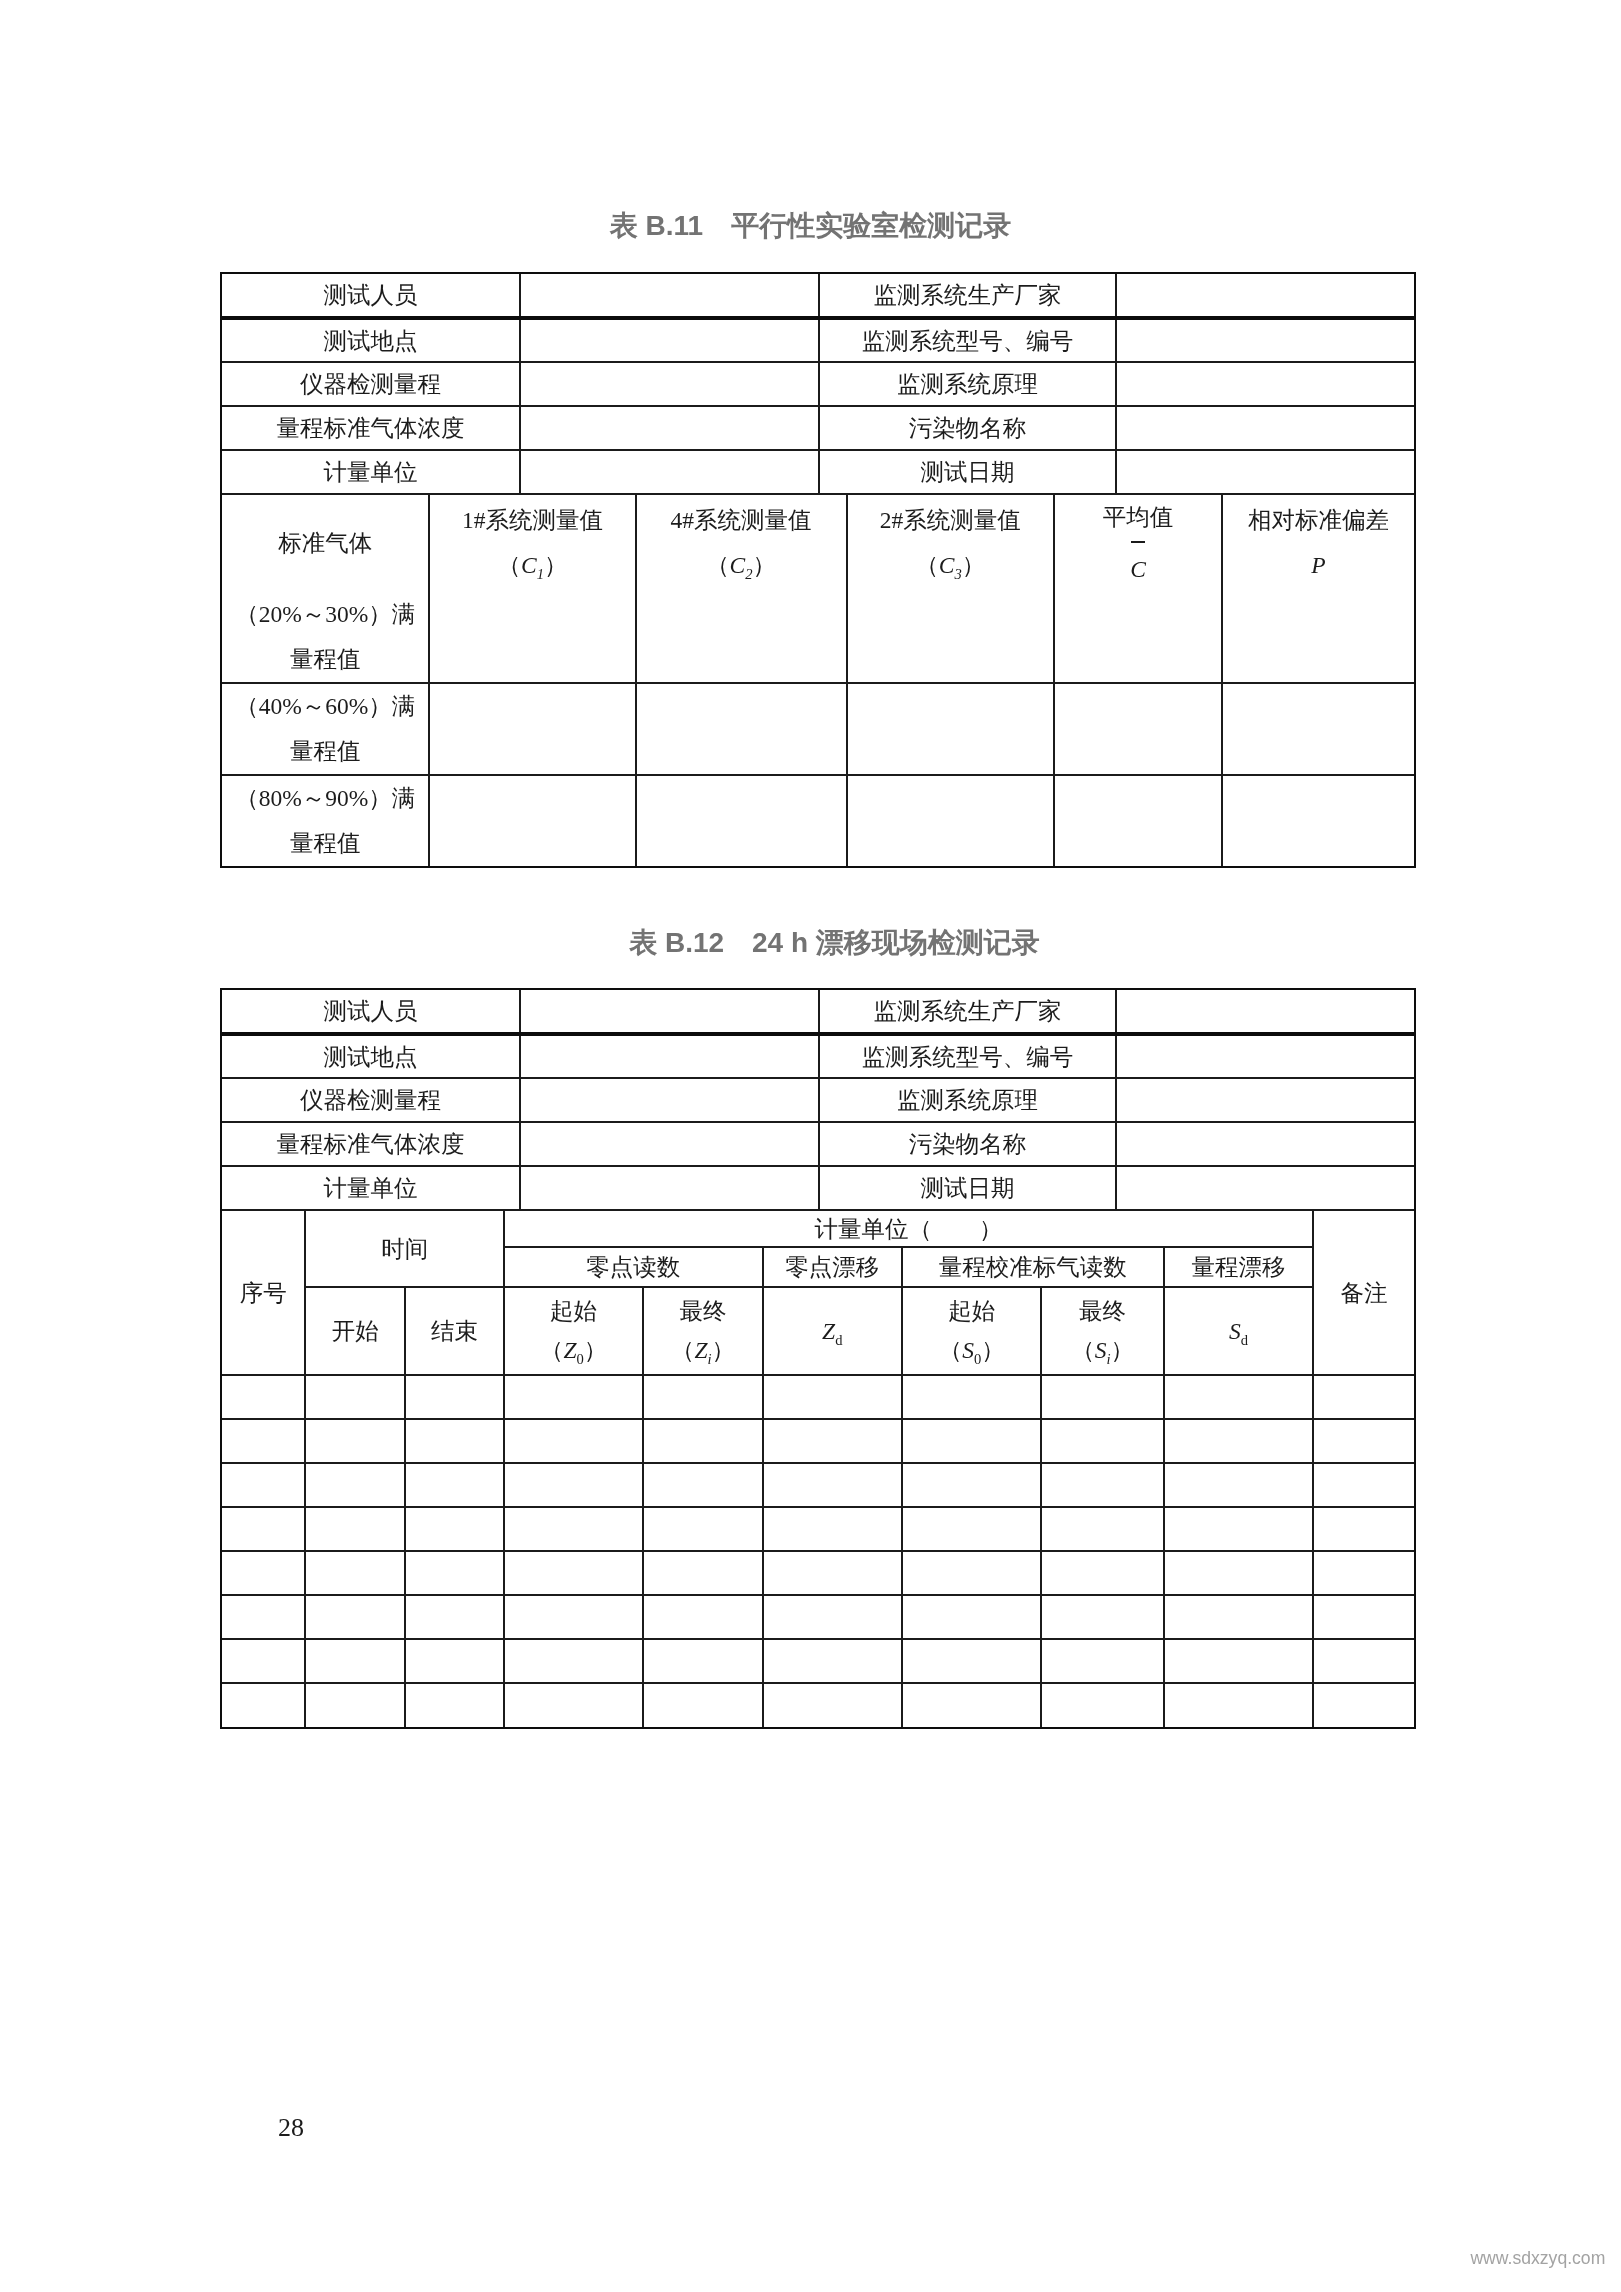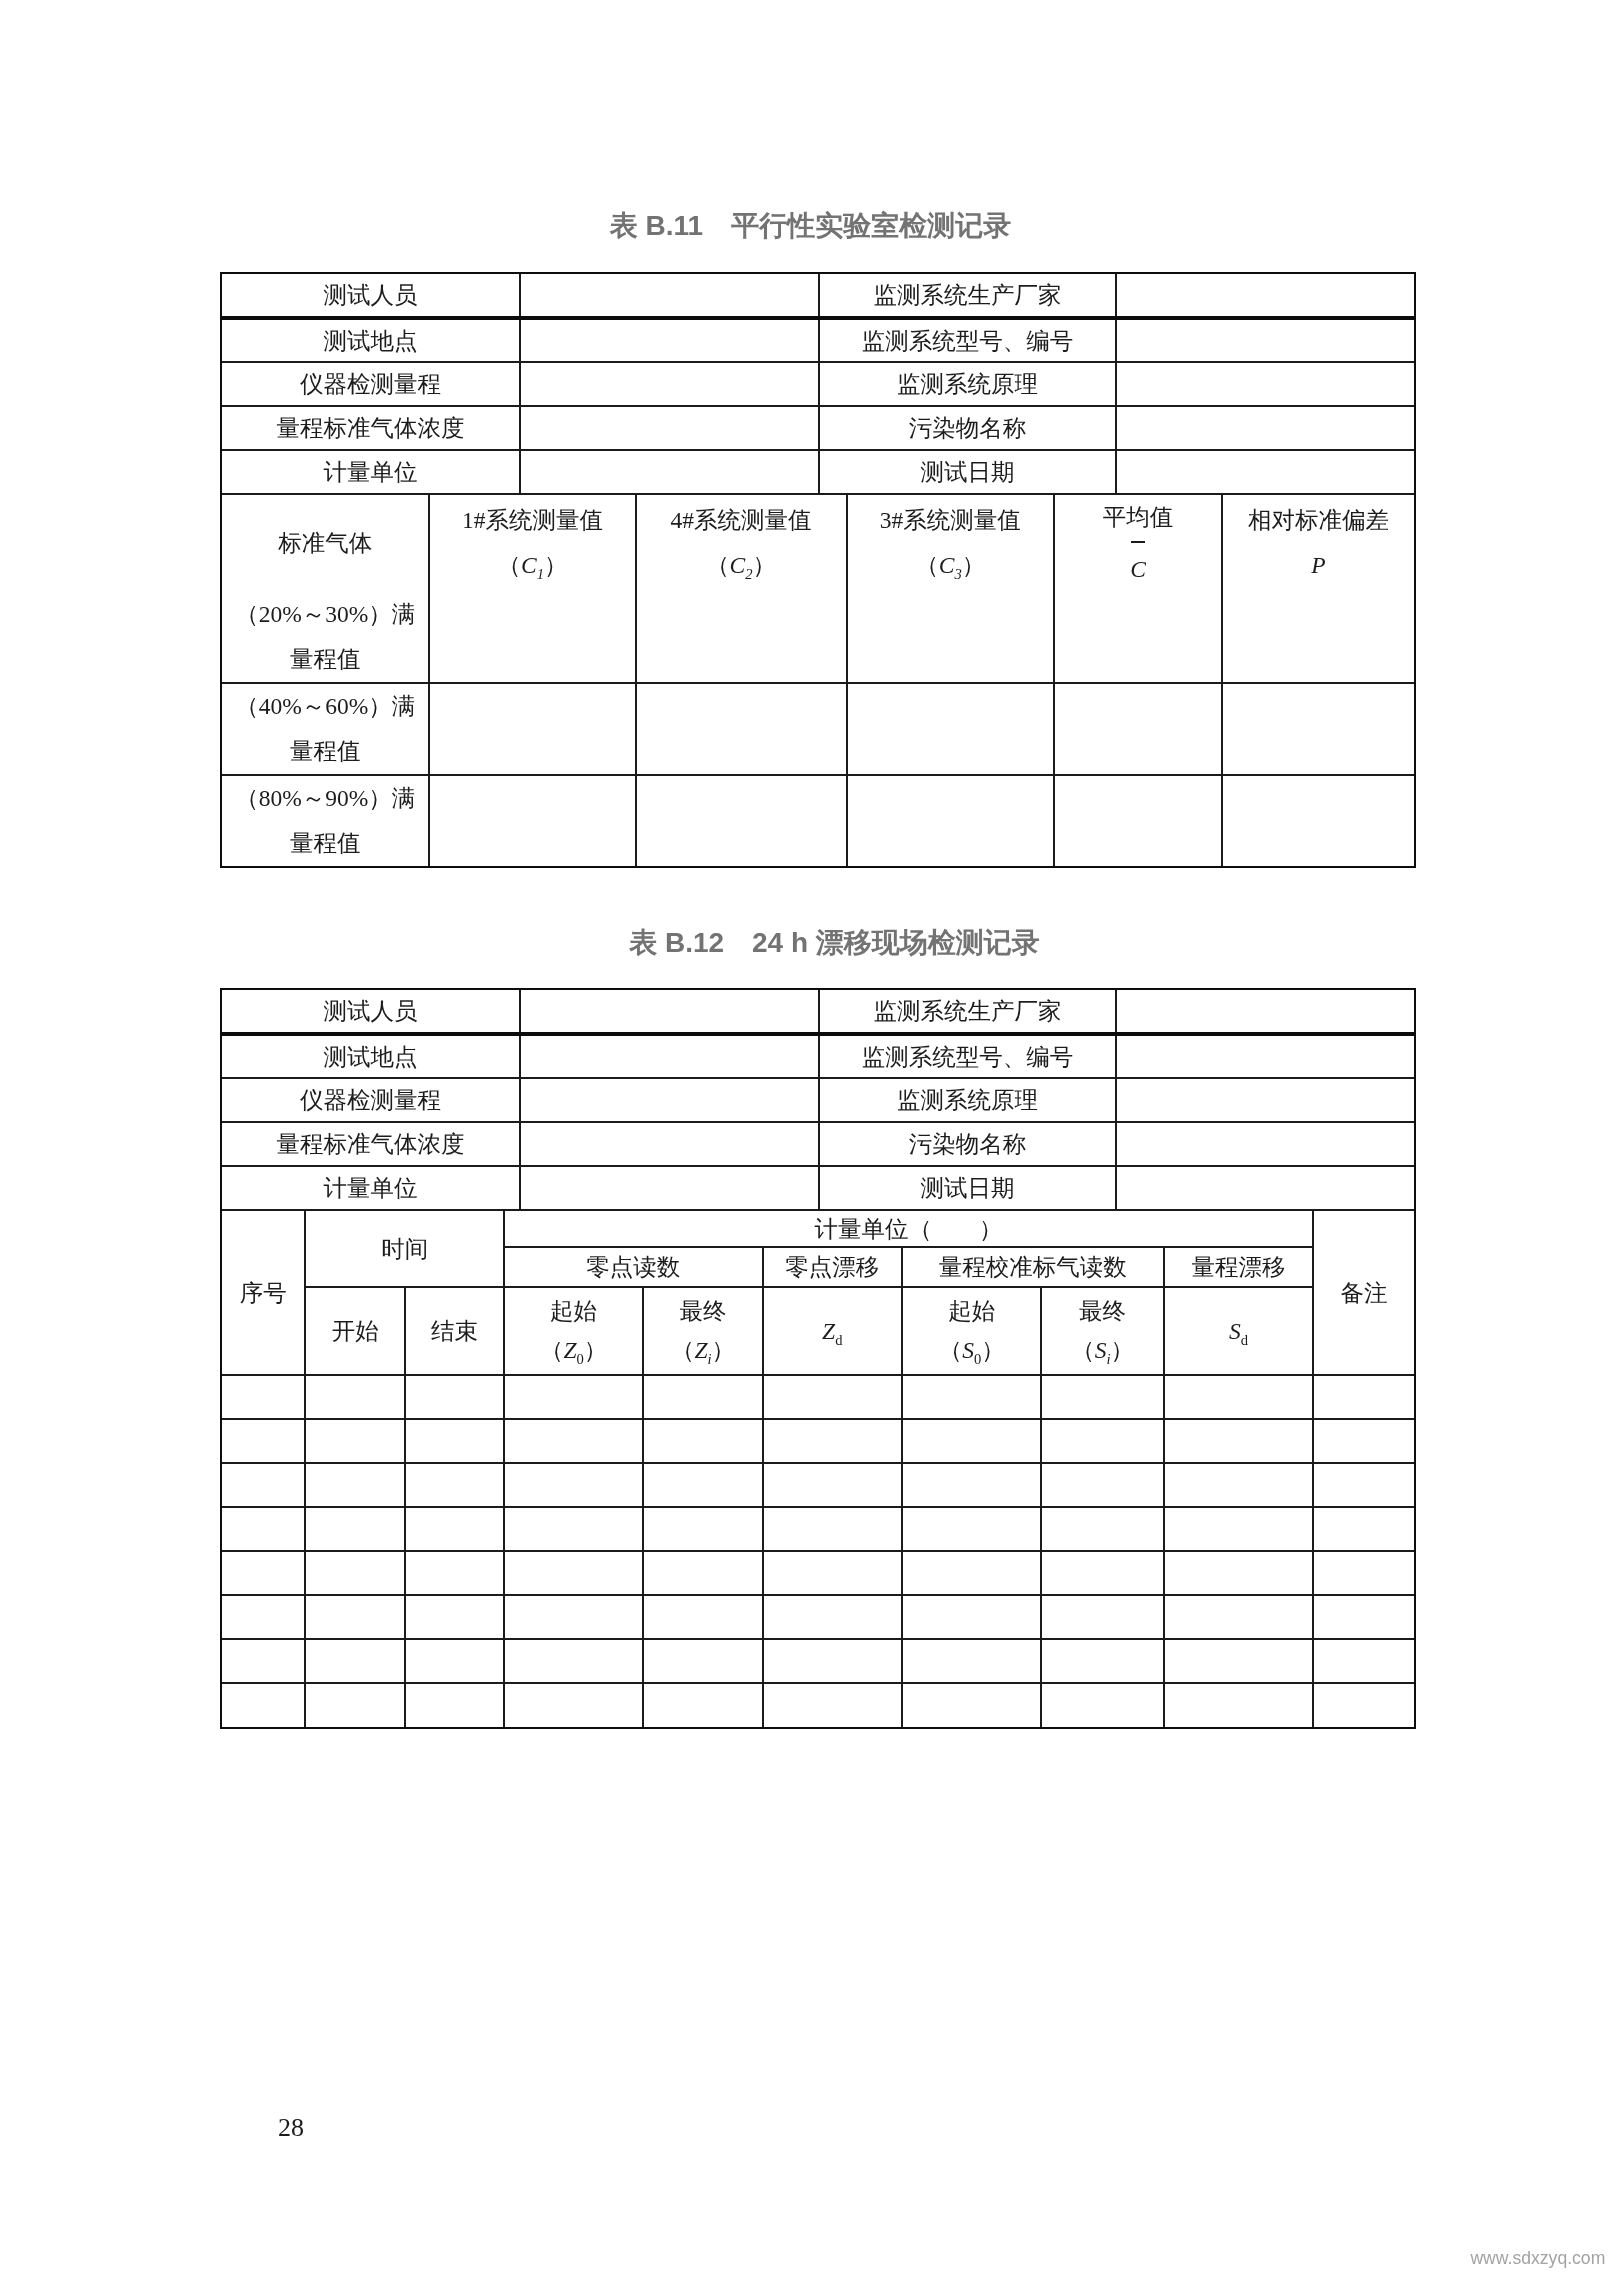--- a/index.html
+++ b/index.html
@@ -132,21 +132,21 @@
           <td>标准气体</td>
           <td>
             <div class="l1">1#系统测量值</div>
             <div class="l2"><span>（</span><span class="it">C</span><sub class="it">1</sub><span>）</span></div>
           </td>
           <td>
             <div class="l1">4#系统测量值</div>
             <div class="l2"><span>（</span><span class="it">C</span><sub class="it">2</sub><span>）</span></div>
           </td>
           <td>
-            <div class="l1">3#系统测量值</div>
+            <div class="l1">2#系统测量值</div>
             <div class="l2"><span>（</span><span class="it">C</span><sub class="it">3</sub><span>）</span></div>
           </td>
           <td>
             <div class="l1">平均值</div>
             <div class="l2"><span class="overbar">C</span></div>
           </td>
           <td>
             <div class="l1">相对标准偏差</div>
             <div class="l2 it">P</div>
           </td>

